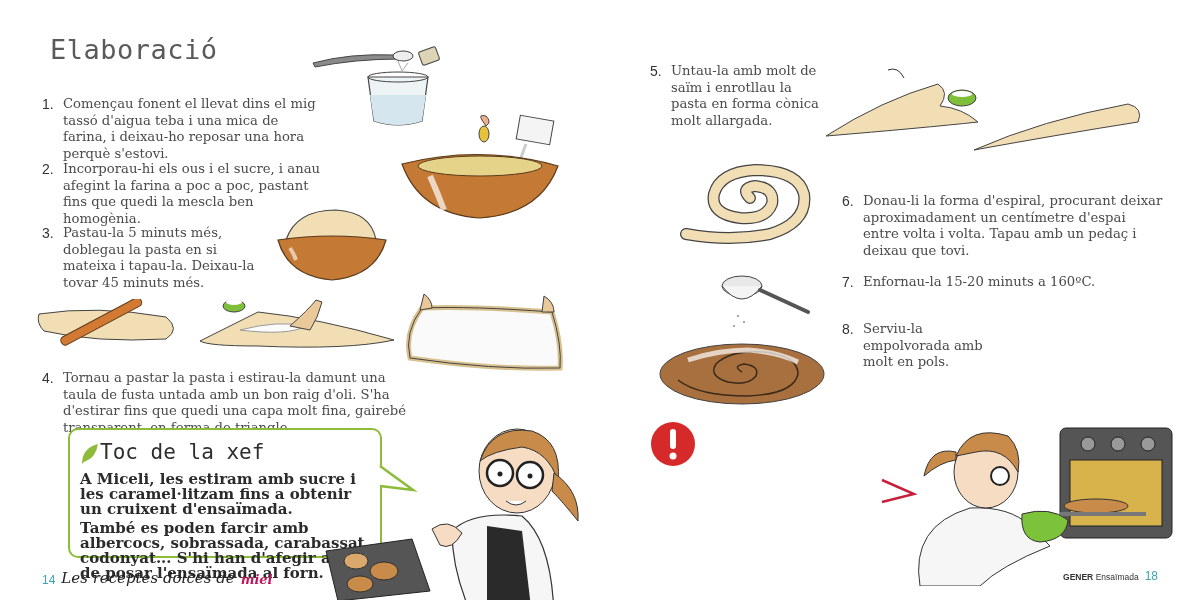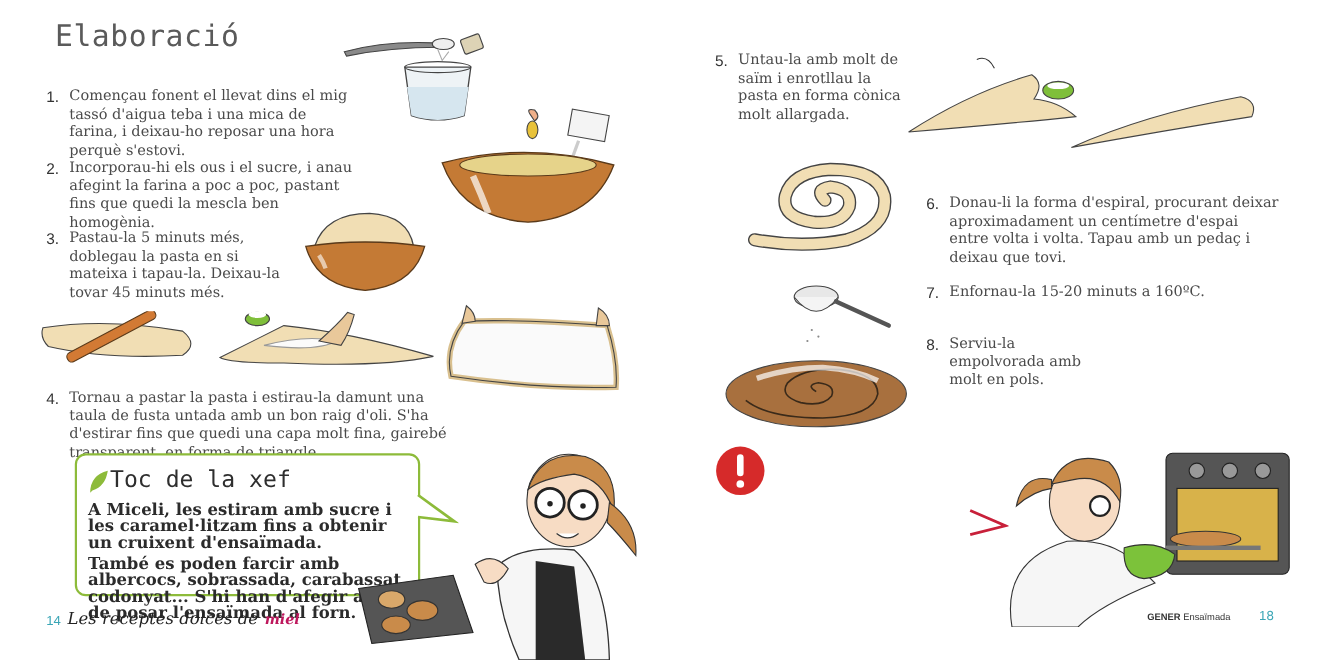--- a/index.html
+++ b/index.html
@@ -1,18 +1,18 @@
 <!DOCTYPE html>
 <html><head>
 <meta charset="utf-8">
 <style>
   * { box-sizing: border-box; margin: 0; padding: 0; }
   html, body { width: 1200px; height: 600px; overflow: hidden; background: #ffffff; }
   body { position: relative; font-family: "DejaVu Serif", serif; color: #3a3a3a; }
-  .page { position: absolute; top: 0; height: 504px; }
+  .page { position: absolute; top: 16px; height: 504px; }
   .page-left { left: 0; width: 600px; }
   .page-right { left: 600px; width: 600px; }
 
   .title {
     position: absolute; left: 50px; top: 18px;
     font-family: "DejaVu Sans Mono", monospace; font-size: 27px; color: #5a5a5a;
     letter-spacing: 0.5px;
   }
   .step { position: absolute; font-size: 13.2px; line-height: 16.5px; color: #4a4a4a; }
   .step .num {
@@ -34,21 +34,21 @@
     position: absolute; font-size: 15px; line-height: 15px; font-weight: bold; color: #2b2b2b;
   }
   .box-tip .body { left: 10px; top: 42px; width: 296px; }
   .box-tip .body p { margin-bottom: 4px; }
   .tail { position: absolute; }
 
   .footer-left { position: absolute; left: 42px; top: 553px; display: flex; align-items: flex-end; gap: 6px; }
   .pnum { font-family: "Liberation Sans", sans-serif; font-size: 12px; color: #3aa6b6; }
   .brand { font-family: "DejaVu Serif", serif; font-style: italic; font-size: 15px; color: #222; }
   .brand-accent { font-style: italic; font-weight: bold; color: #be185d; font-size: 13px; }
-  .footer-right { position: absolute; right: 42px; top: 553px; display: flex; align-items: baseline; gap: 26px; }
+  .footer-right { position: absolute; right: 42px; top: 553px; display: flex; align-items: baseline; gap: 6px; }
   .chapter { font-family: "Liberation Sans", sans-serif; font-size: 8.5px; font-weight: bold; color: #333; }
   .chapter .ch-sub { font-weight: normal; }
 
   .illus { position: absolute; }
 </style>
 </head>
 <body>
 
 <div class="page page-left">
   <div class="title">Elaboració</div>

